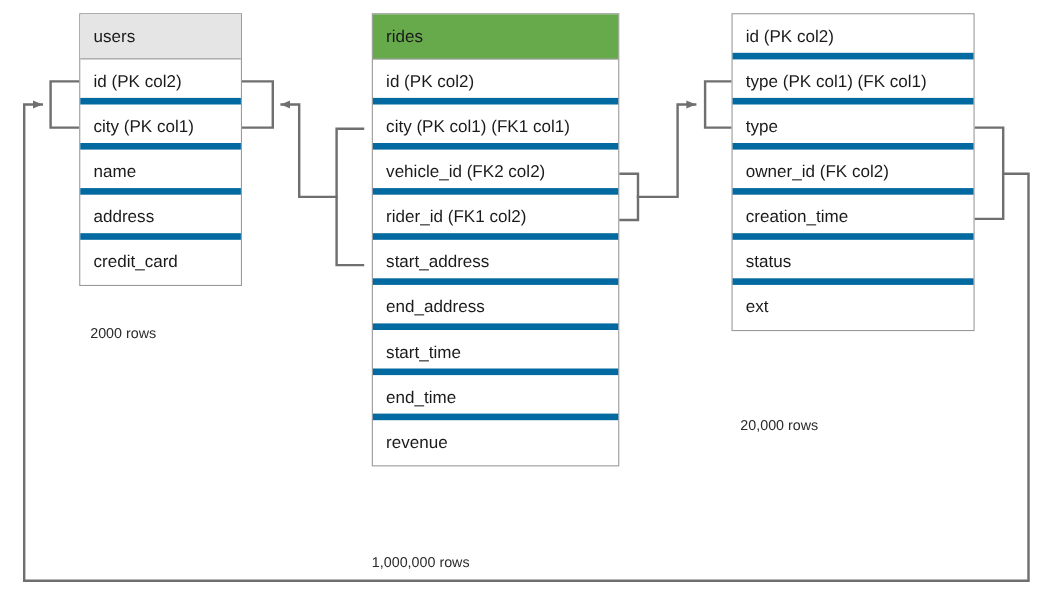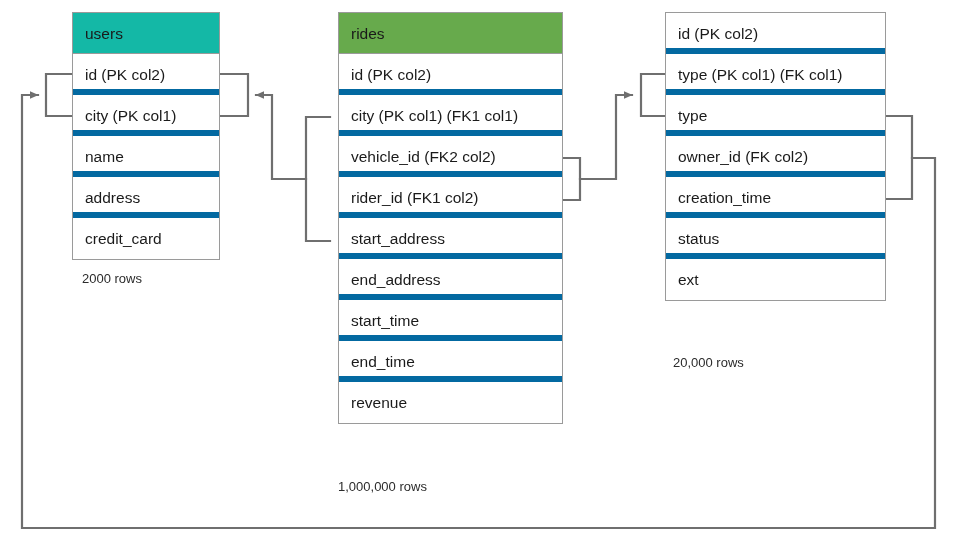--- a/index.html
+++ b/index.html
@@ -47,20 +47,21 @@
   }
   .table-row.last {
     border-bottom: none;
   }
   .row-count {
     position: absolute;
     font-size: 13px;
     color: #2b2b2b;
     white-space: nowrap;
     z-index: 3;
+    margin-top: 24px;
   }
   #edges {
     position: absolute;
     left: 0;
     top: 0;
     width: 960px;
     height: 540px;
     z-index: 1;
   }
 </style>
@@ -92,21 +93,21 @@
 
       <path d="M306,179 L272,179 L272,95 L256,95" marker-end="url(#arrowhead)"></path>
 
       <path d="M580,179 L616,179 L616,95 L632,95" marker-end="url(#arrowhead)"></path>
 
       <path d="M912,158 L935,158 L935,528 L22,528 L22,95 L38,95" marker-end="url(#arrowhead)"></path>
     </g>
   </svg>
 
   <div class="table-box" style="left:72px; top:12px; width:148px;">
-    <div class="table-header" style="background:#14b8a6;">users</div>
+    <div class="table-header" style="background:#e5e5e5;">users</div>
     <div class="table-row">id (PK col2)</div>
     <div class="table-row">city (PK col1)</div>
     <div class="table-row">name</div>
     <div class="table-row">address</div>
     <div class="table-row last">credit_card</div>
   </div>
   <div class="row-count" style="left:82px; top:271px;">2000 rows</div>
 
   <div class="table-box" style="left:338px; top:12px; width:225px;">
     <div class="table-header" style="background:#67AA4C;">rides</div>

